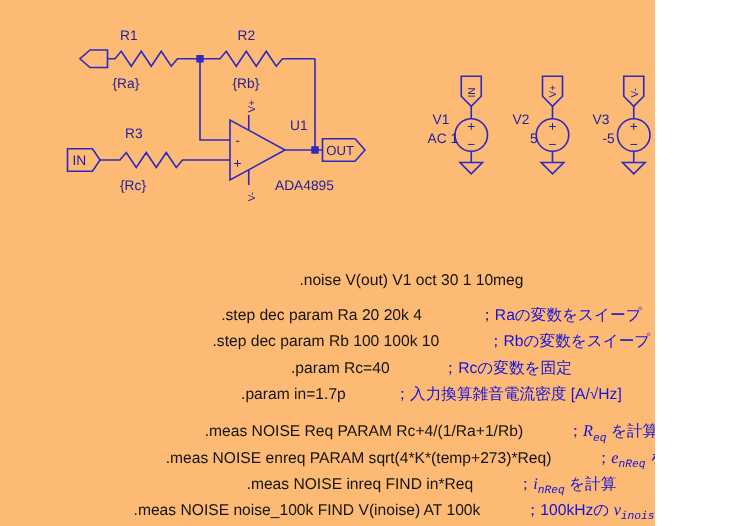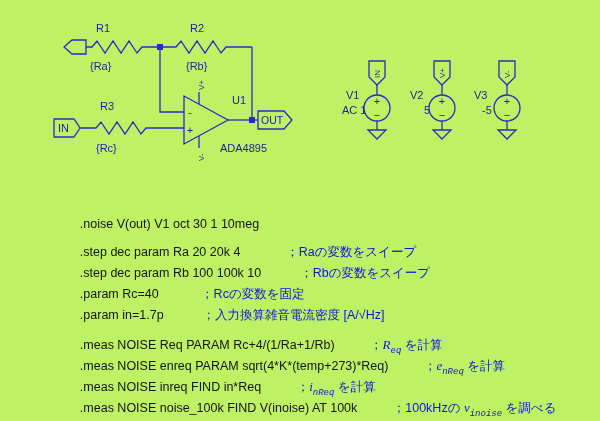--- a/index.html
+++ b/index.html
@@ -1,26 +1,26 @@
 <!DOCTYPE html>
 <html><head>
 <meta charset="utf-8">
 <style>
   html,body{margin:0;padding:0;background:#ffffff;}
-  #page{position:relative;width:600px;height:421px;background:#bef264;overflow:hidden;
+  #page{position:relative;width:524px;height:421px;background:#fdba74;overflow:hidden;
         font-family:"Liberation Sans",sans-serif;}
   #schematic{position:absolute;left:0;top:0;}
   svg .wire{stroke:#2b2bc4;stroke-width:1.3;fill:none;}
   svg .sym{stroke:#2b2bc4;stroke-width:1.3;fill:none;}
   svg .dot{fill:#2b2bc4;stroke:none;}
   svg text{fill:#1d1da0;font-family:"Liberation Sans",sans-serif;}
   .lbl{font-size:11px;}
   .lbl-sm{font-size:8px;}
   .pm{font-size:11px;text-anchor:middle;}
-  #directives{position:absolute;left:59px;top:192px;font-size:12.5px;color:#141414;}
+  #directives{position:absolute;left:86px;top:192px;font-size:12.5px;color:#141414;text-align:center;}
   .dline{height:21px;line-height:21px;white-space:pre;}
   .gap-a{margin-top:7px;}
   .gap-b{margin-top:9px;}
   .code{color:#141414;}
   .cmt{color:#1212dd;margin-left:32px;}
   .mvar{font-family:"Liberation Serif",serif;font-style:italic;color:#1212dd;font-size:13px;}
   .msub{font-family:Liberation Mono, monospace;font-style:italic;color:#1212dd;font-size:9px;}
 </style>
 </head>
 <body>

